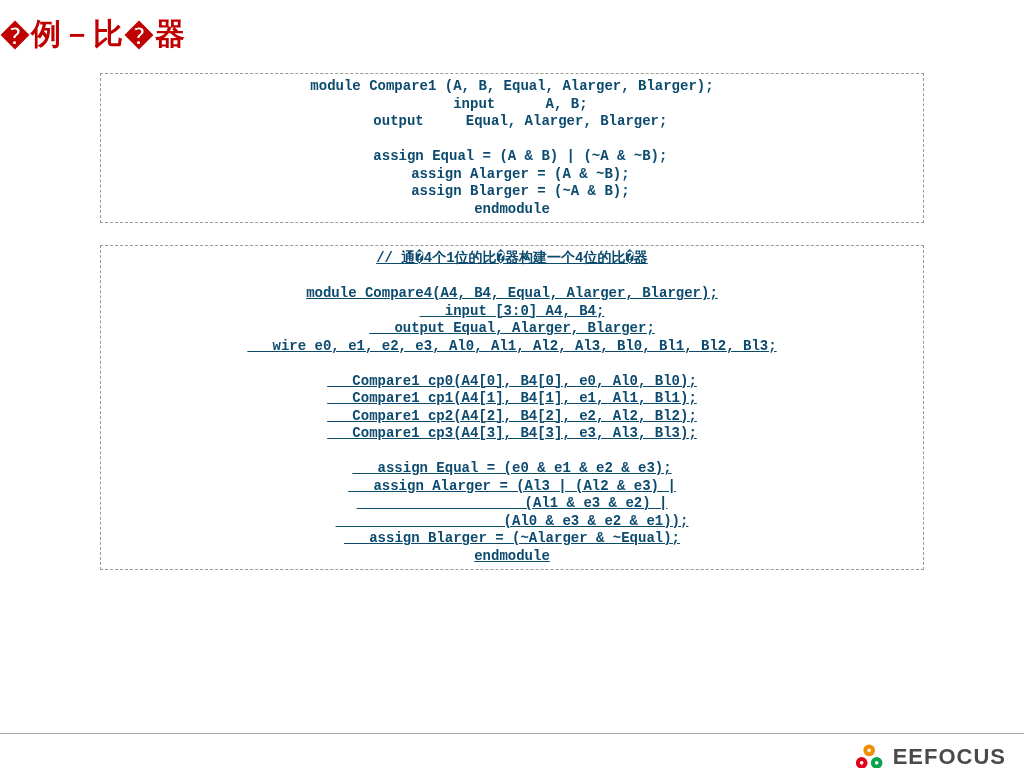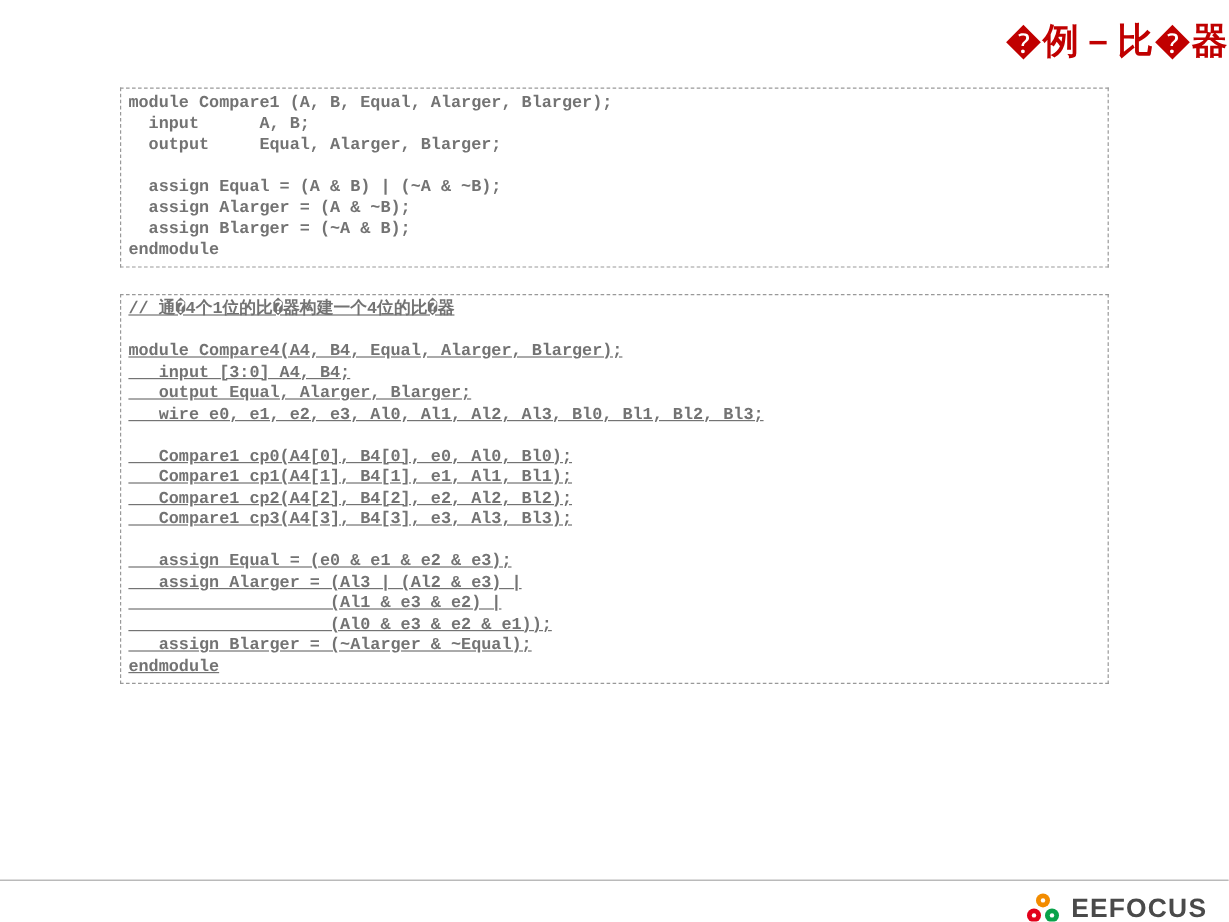--- a/index.html
+++ b/index.html
@@ -11,38 +11,39 @@
     font-family: "Microsoft YaHei", "SimSun", Arial, sans-serif;
     overflow: hidden;
   }
   .slide {
     position: relative;
     width: 1024px;
     height: 768px;
     box-sizing: border-box;
   }
   .title {
-    text-align: right;
+    text-align: left;
     color: #c00000;
     font-size: 30px;
     font-weight: bold;
     margin-top: 12px;
     letter-spacing: 1px;
   }
   .codebox {
     margin: 18px 100px 0 100px;
     border: 1px dashed #999;
     background: #fff;
     font-family: "SimSun", "Courier New", monospace;
     font-size: 14px;
     line-height: 1.25;
     padding: 4px 6px;
     white-space: pre;
     font-weight: bold;
-    color: #737373;
+    color: #0c4a6e;
+    text-align: center;
   }
   .codebox.box2 {
     margin-top: 22px;
     text-decoration: underline;
   }
   hr.sep {
     position: absolute;
     left: 0;
     right: 0;
     bottom: 46px;

